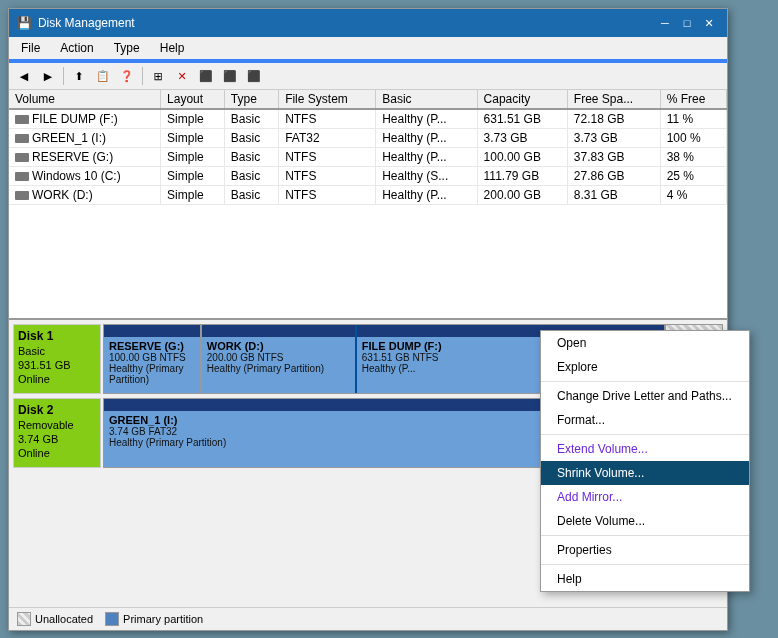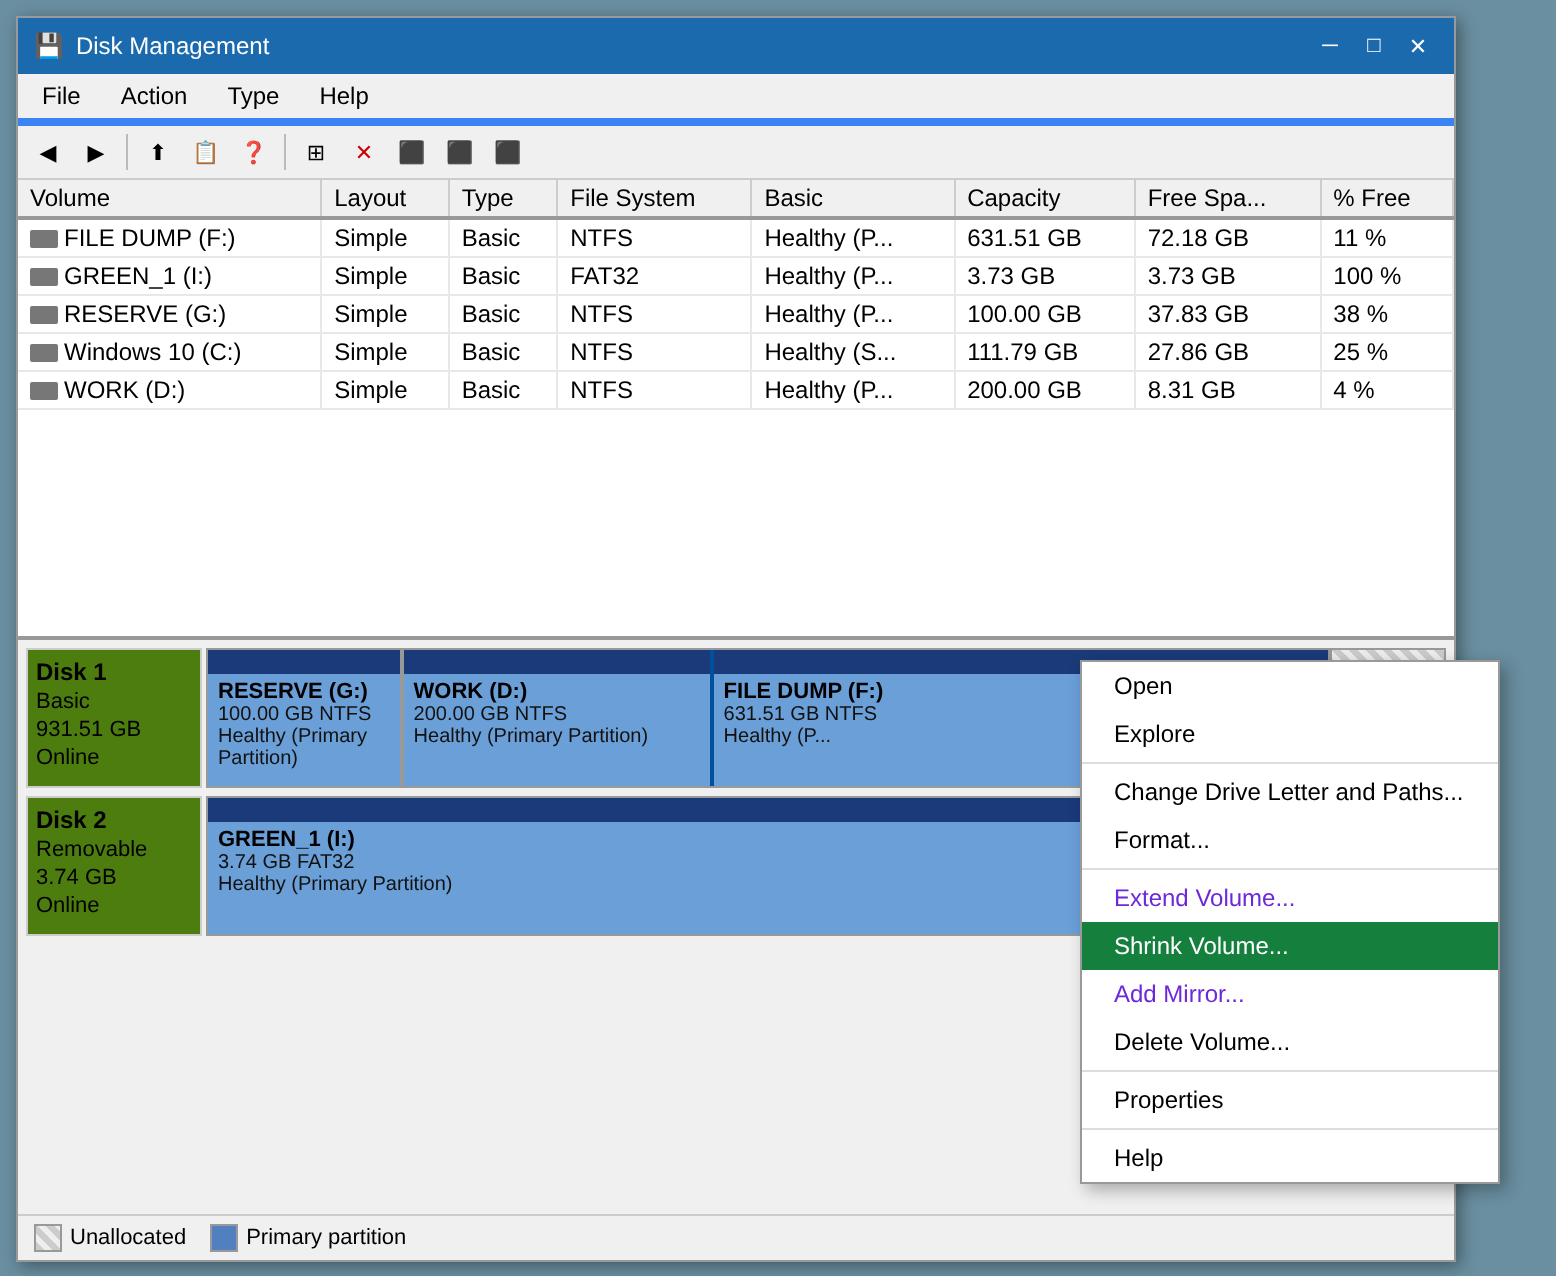--- a/index.html
+++ b/index.html
@@ -153,21 +153,21 @@
     .disk-row {
       display: flex;
       margin-bottom: 4px;
       align-items: stretch;
       min-height: 70px;
     }
 
     .disk-label {
       width: 88px;
       min-width: 88px;
-      background: #4d7c0f;
+      background: #84cc16;
       border: 1px solid #ccc;
       padding: 4px;
       font-size: 11px;
       display: flex;
       flex-direction: column;
       gap: 2px;
     }
     .disk-label .disk-name { font-weight: bold; font-size: 12px; }
 
     .disk-partitions {
@@ -245,21 +245,21 @@
       font-size: 12px;
       z-index: 100;
     }
     .ctx-item {
       padding: 5px 16px;
       cursor: pointer;
       display: flex;
       align-items: center;
     }
     .ctx-item.disabled { color: #6d28d9; cursor: default; }
-    .ctx-item.highlighted { background: #15803d; color: white; }
+    .ctx-item.highlighted { background: #0c4a6e; color: white; }
     .ctx-separator {
       height: 1px;
       background: #ddd;
       margin: 2px 0;
     }
   </style>
 </head>
 <body>
 
 <div class="window">

